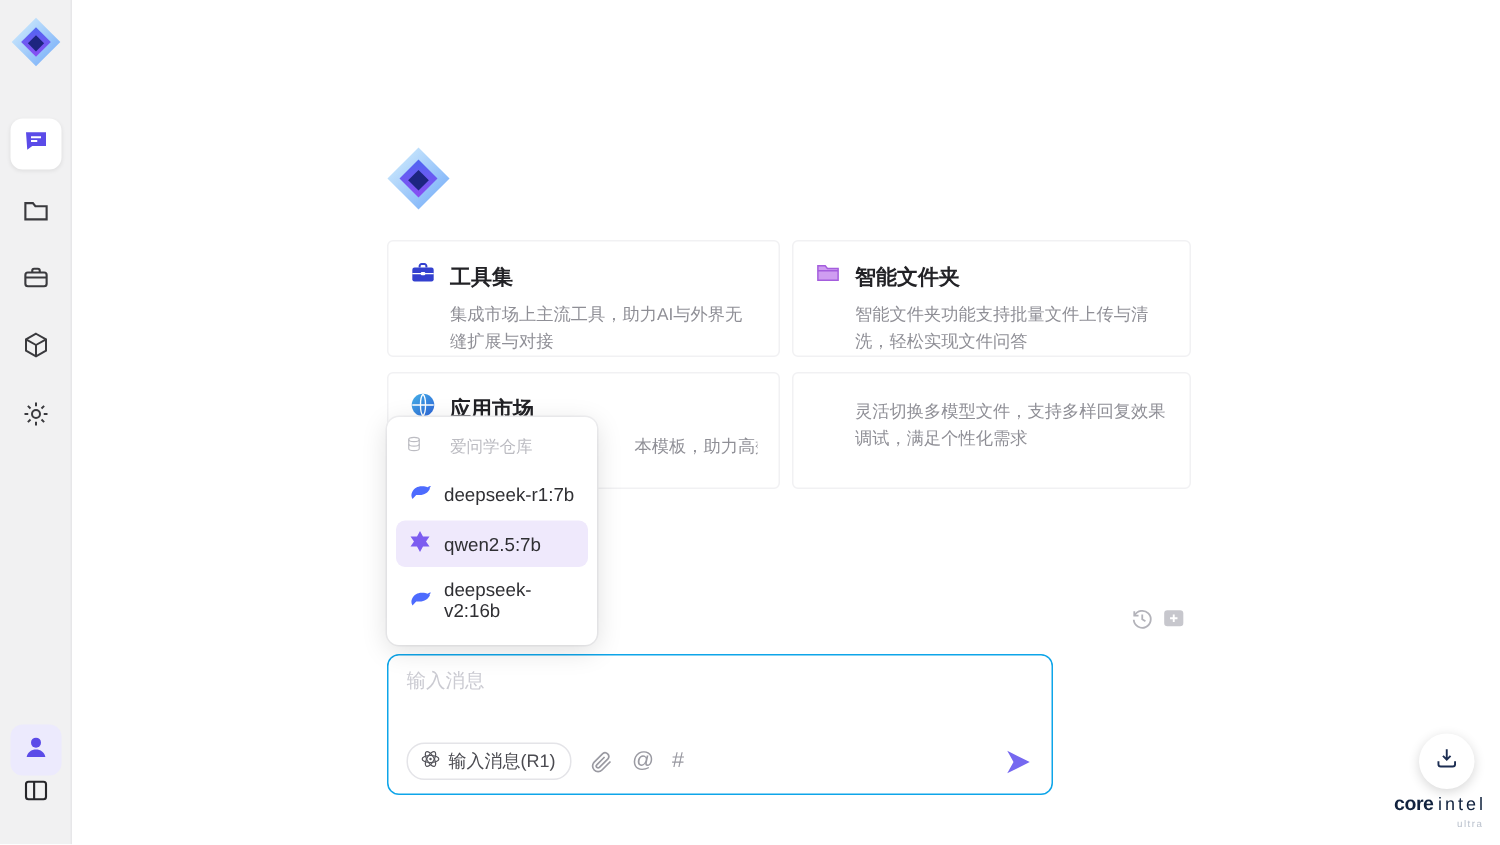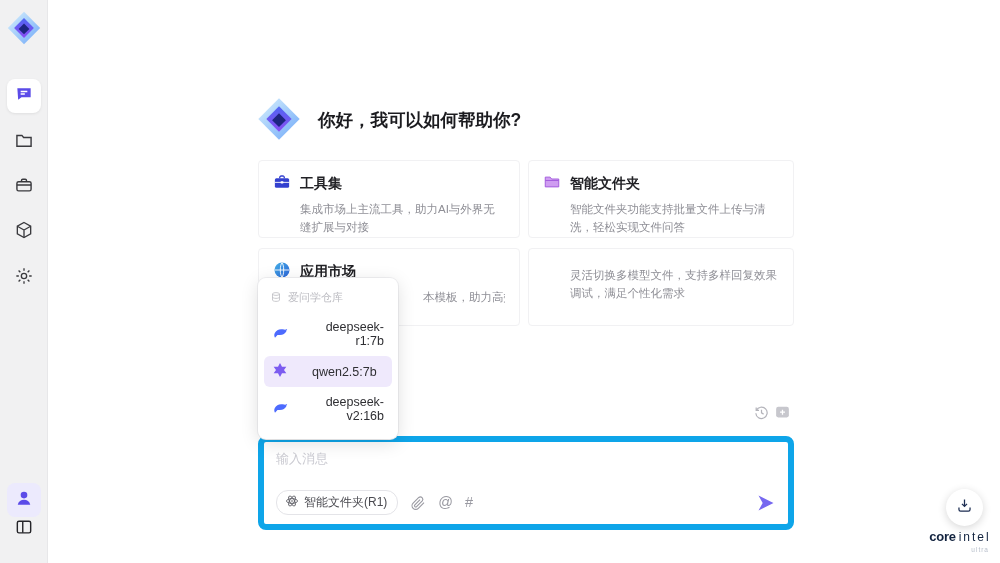--- a/index.html
+++ b/index.html
@@ -27,40 +27,40 @@
   .card-head { display:flex; align-items:center; gap:9px; }
   .card-head svg { width:18px; height:18px; flex:0 0 auto; }
   .card-title { font-size:14px; font-weight:bold; color:#222226; }
   .card-desc { margin-top:6px; padding-left:27px; font-size:11.5px; line-height:1.55; color:#8f8f96; }
   .card-desc.clipped { padding-left:150px; white-space:nowrap; overflow:hidden; }
 
   
   .dropdown { position:absolute; left:258px; top:278px; width:140px; background:#fff;
               border-radius:8px; box-shadow:0 4px 18px rgba(0,0,0,.13), 0 0 0 1px #f2f2f4;
               padding:6px 0 8px; z-index:6; }
-  .dd-header { display:flex; align-items:center; gap:6px; padding:6px 12px 7px;
+  .dd-header { display:flex; align-items:center; gap:18px; padding:6px 12px 7px;
                font-size:11px; color:#bcbcc2; }
   .dd-header svg { width:12px; height:12px; }
-  .dd-item { display:flex; align-items:center; gap:24px; margin:2px 6px; padding:6px 8px;
-             border-radius:6px; font-size:12.5px; color:#2f2f33; cursor:pointer;text-align:right; }
+  .dd-item { display:flex; align-items:center; gap:8px; margin:2px 6px; padding:6px 8px;
+             border-radius:6px; font-size:12.5px; color:#2f2f33; cursor:pointer; }
   .dd-item svg { width:16px; height:16px; flex:0 0 auto; }
   .dd-item.selected { background:#efe9fc; }
 
   
   .selector { position:absolute; left:258px; top:401px; height:23px; display:flex; align-items:center;
               gap:6px; padding:0 8px; background:#f2f3f5; border-radius:6px; cursor:pointer; }
   .selector svg.mico { width:15px; height:15px; }
   .selector .lbl { font-size:12.5px; color:#2f2f33; }
   .selector svg.chev { width:11px; height:11px; }
   .top-ico { position:absolute; top:404px; width:17px; height:17px; cursor:pointer; }
   .top-ico svg { width:17px; height:17px; }
 
   
-  .composer { position:absolute; left:258px; top:436px; width:536px; height:94px;
-              border:6px solid #0ea5e9; border-radius:8px; background:#fff; }
+  .composer { position:absolute; left:258px; top:436px; width:444px; height:94px;
+              border:1px solid #0ea5e9; border-radius:8px; background:#fff; }
   .composer textarea { position:absolute; left:12px; top:8px; width:510px; height:42px;
               border:none; outline:none; resize:none; font-family:inherit;
               font-size:13px; color:#333; background:transparent; }
   .composer textarea::placeholder { color:#cbcbd2; }
   .ctoolbar { position:absolute; left:12px; right:12px; bottom:9px; display:flex; align-items:center; gap:12px; }
   .deep-pill { display:flex; align-items:center; gap:5px; border:1px solid #e4e4e8; border-radius:12px;
                padding:3px 10px 3px 8px; font-size:12px; color:#4a4a50; background:#fff; cursor:pointer; }
   .deep-pill svg { width:14px; height:14px; }
   .tool-ico { width:16px; height:16px; cursor:pointer; }
   .tool-ico svg { width:16px; height:16px; }
@@ -171,21 +171,20 @@
         <linearGradient id="lg2b" x1="0" y1="0" x2="0" y2="1">
             <stop offset="0" stop-color="#4f66f2"></stop>
             <stop offset="1" stop-color="#8a4df2"></stop>
           </linearGradient>
       </defs>
       <polygon points="20,2 38,20 20,38 2,20" fill="url(#lg2a)"></polygon>
       <polygon points="20,9 31,20 20,31 9,20" fill="url(#lg2b)"></polygon>
       <polygon points="20,15 26,21 20,27 14,21" fill="#1d2580"></polygon>
     </svg>
   </div>
-  <h1 class="greet-title">你好，我可以如何帮助你?</h1>
 
   <div class="cards">
 
     <div class="card">
       <div class="card-head">
         <span>
           <svg viewBox="0 0 24 24">
               <rect x="2.5" y="7" width="19" height="12.5" rx="2" fill="#3340cf"></rect>
               <path d="M9 7V5.8A1.8 1.8 0 0110.8 4h2.4A1.8 1.8 0 0115 5.8V7" fill="none" stroke="#3340cf" stroke-width="1.8"></path>
               <path d="M2.5 12.5h19" stroke="#fff" stroke-width="1.2"></path>
@@ -306,21 +305,21 @@
     <div class="ctoolbar">
       <div class="deep-pill">
         <span>
           <svg viewBox="0 0 24 24" fill="none" stroke="#55555c" stroke-width="1.4">
               <ellipse cx="12" cy="12" rx="9.5" ry="4"></ellipse>
               <ellipse cx="12" cy="12" rx="9.5" ry="4" transform="rotate(60 12 12)"></ellipse>
               <ellipse cx="12" cy="12" rx="9.5" ry="4" transform="rotate(120 12 12)"></ellipse>
               <circle cx="12" cy="12" r="1.4" fill="#55555c" stroke="none"></circle>
             </svg>
         </span>
-        <span>智能文件夹(R1)</span>
+        <span>输入消息(R1)</span>
       </div>
       <div class="tool-ico">
         <span>
           <svg viewBox="0 0 24 24" fill="none" stroke="#9a9aa2" stroke-width="1.7">
               <path d="M21 11.5l-8.5 8.5a5.5 5.5 0 01-7.8-7.8l8.5-8.5a3.7 3.7 0 015.2 5.2l-8.5 8.5a1.8 1.8 0 01-2.6-2.6l7.8-7.8"></path>
             </svg>
         </span>
       </div>
       <span class="glyph-ico">@</span>
       <span class="glyph-ico">#</span>

